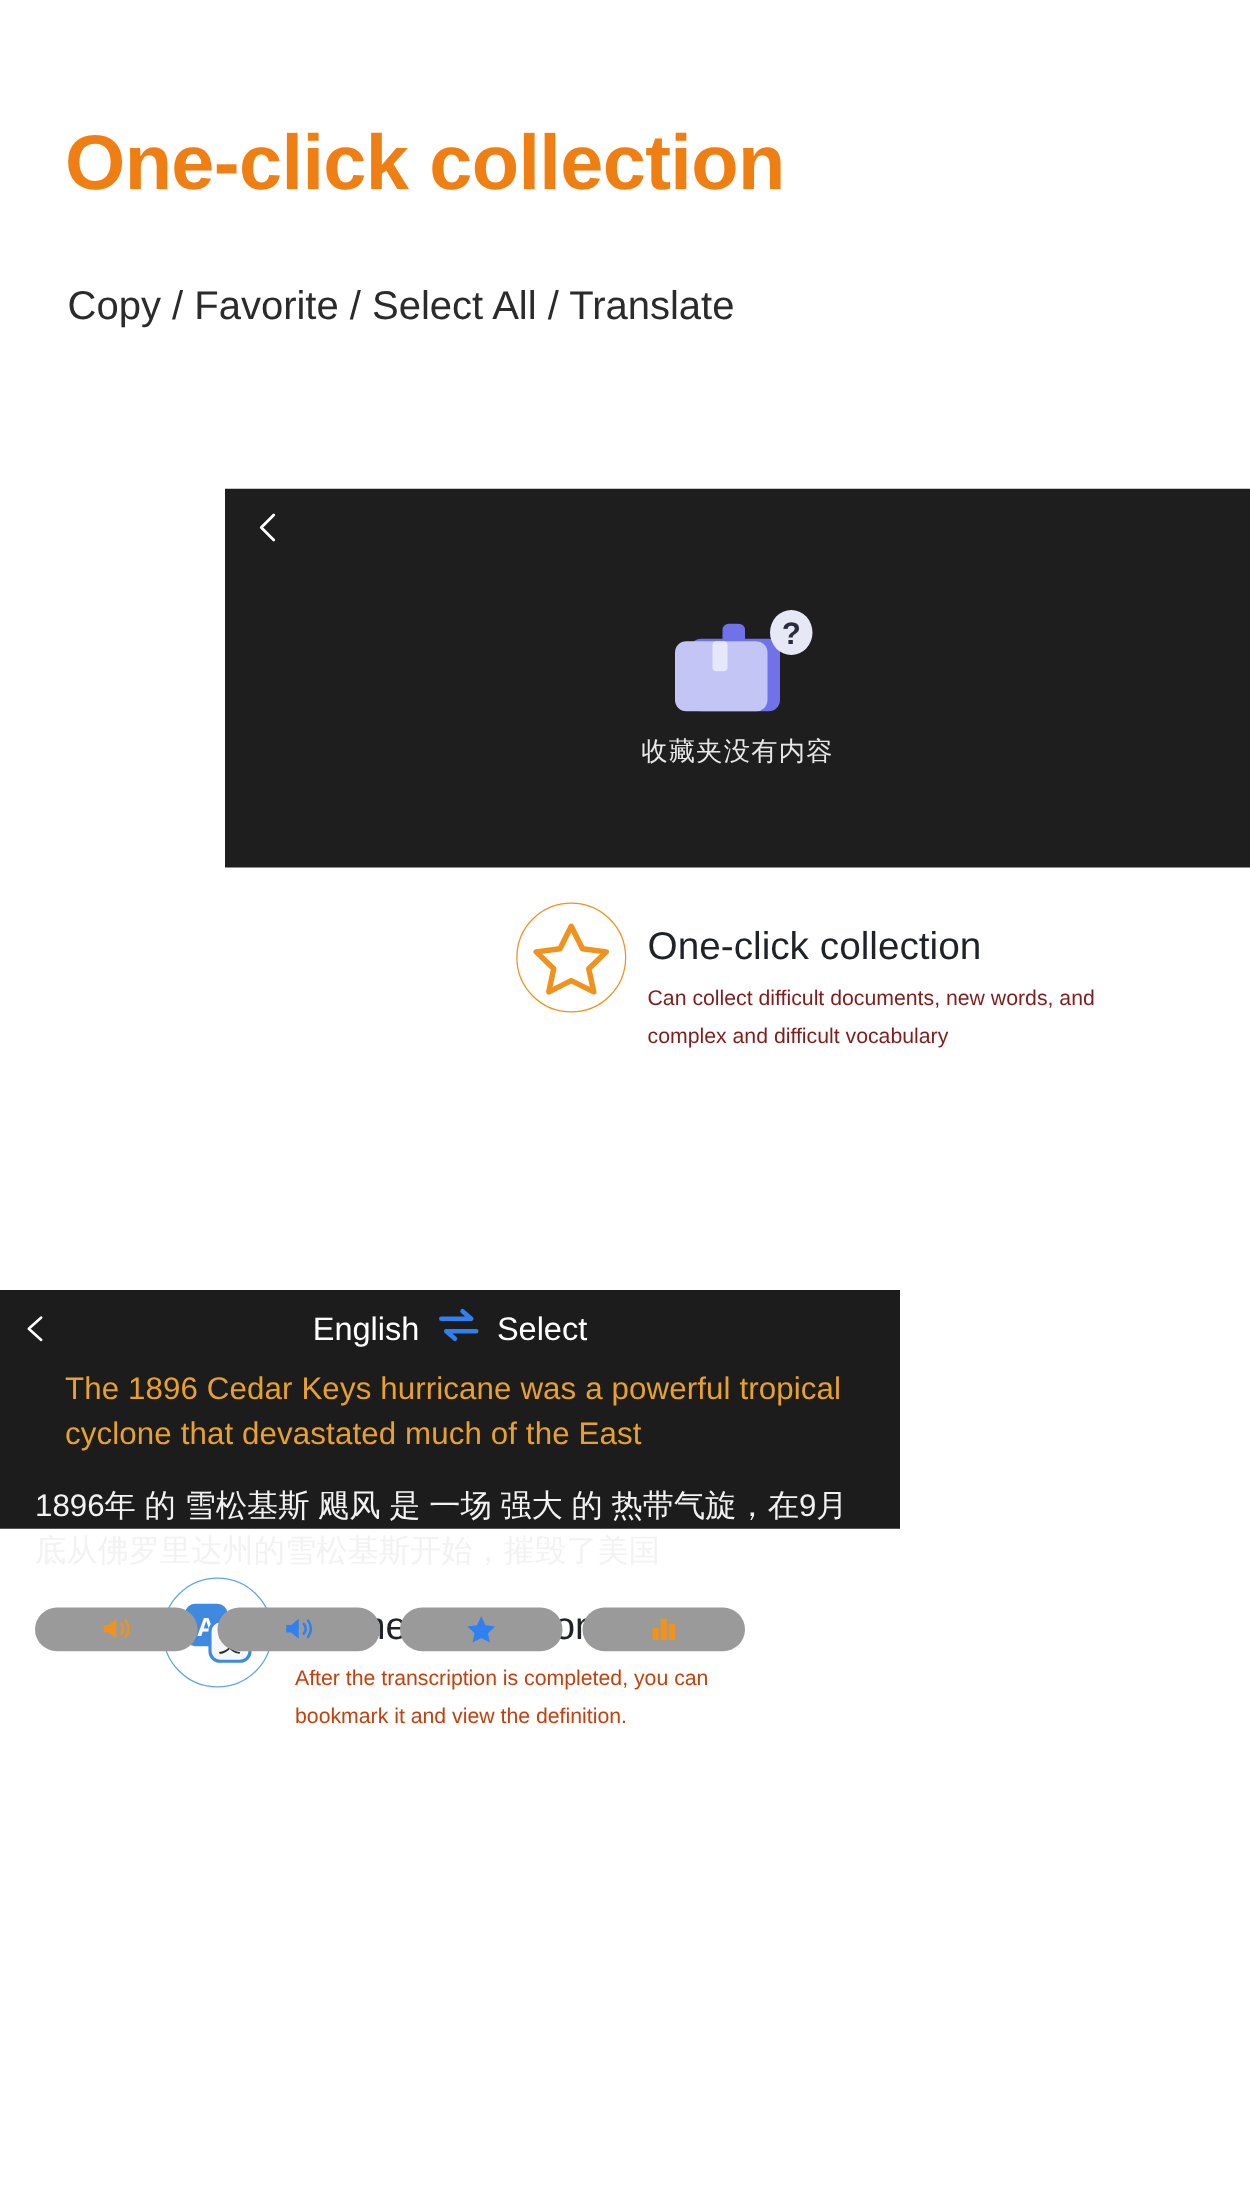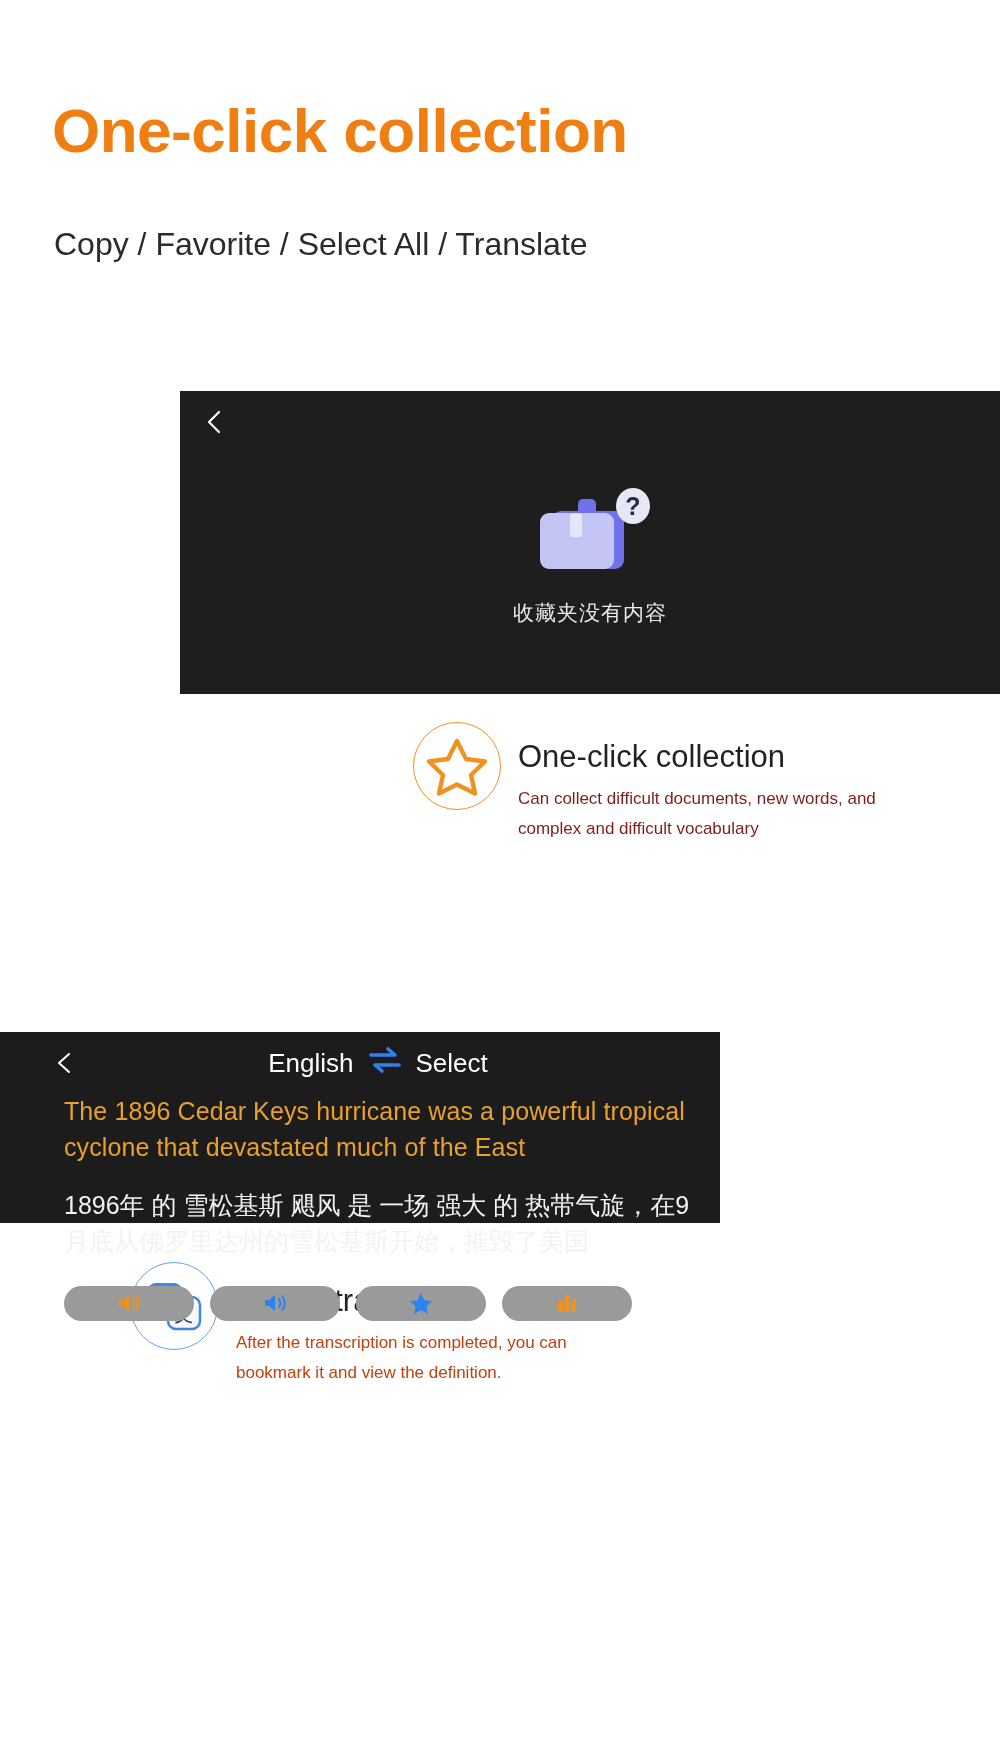--- a/index.html
+++ b/index.html
@@ -56,21 +56,21 @@
   .empty-wrap {
     position: absolute;
     left: 0; right: 0;
     top: 96px;
     display: flex;
     flex-direction: column;
     align-items: center;
   }
   .empty-icon { position: relative; width: 125px; height: 88px; }
   .empty-caption {
-    margin-top: 24px;
+    margin-top: 12px;
     color: #e8e8e8;
     font-size: 21px;
     letter-spacing: 1px;
   }
 
   
   .feature-collect {
     position: absolute;
     left: 413px;
     top: 722px;
@@ -114,20 +114,21 @@
     font-size: 26px;
   }
   .swap-icon { display: block; }
 
   .trans-body { padding: 0 28px; }
   .src-text {
     color: #e8a12b;
     font-size: 25px;
     line-height: 1.42;
     letter-spacing: 0.1px;
+    margin-left: 24px;
   }
   .tgt-text {
     margin-top: 22px;
     color: #f2f2f2;
     font-size: 25px;
     line-height: 1.45;
   }
   .btn-row {
     margin-top: 26px;
     display: flex;
@@ -213,21 +214,21 @@
         </svg>
       </div>
       <div class="f-text">
         <div class="f-title">One-click collection</div>
         <div class="f-desc">Can collect difficult documents, new words, and complex and difficult vocabulary</div>
       </div>
     </div>
   </div>
 
   <div style="position:absolute; left:0; top:1032px; width:720px; height:191px; background:#1c1c1c; z-index:0;"></div>
-  <div style="position:absolute; left:0; top:1032px; width:720px; z-index:1;padding-left:36px;">
+  <div style="position:absolute; left:0; top:1032px; width:720px; z-index:1;">
     <div class="trans-head">
       <div class="back-chevron2">
         <svg width="30" height="30" viewBox="0 0 30 30">
           <polyline points="19,6 9,15 19,24" fill="none" stroke="#ffffff" stroke-width="2" stroke-linecap="round" stroke-linejoin="round"></polyline>
         </svg>
       </div>
       <div class="lang-pair">
         <span>English</span>
         <span class="swap-icon">
           <svg width="36" height="28" viewBox="0 0 36 28">

